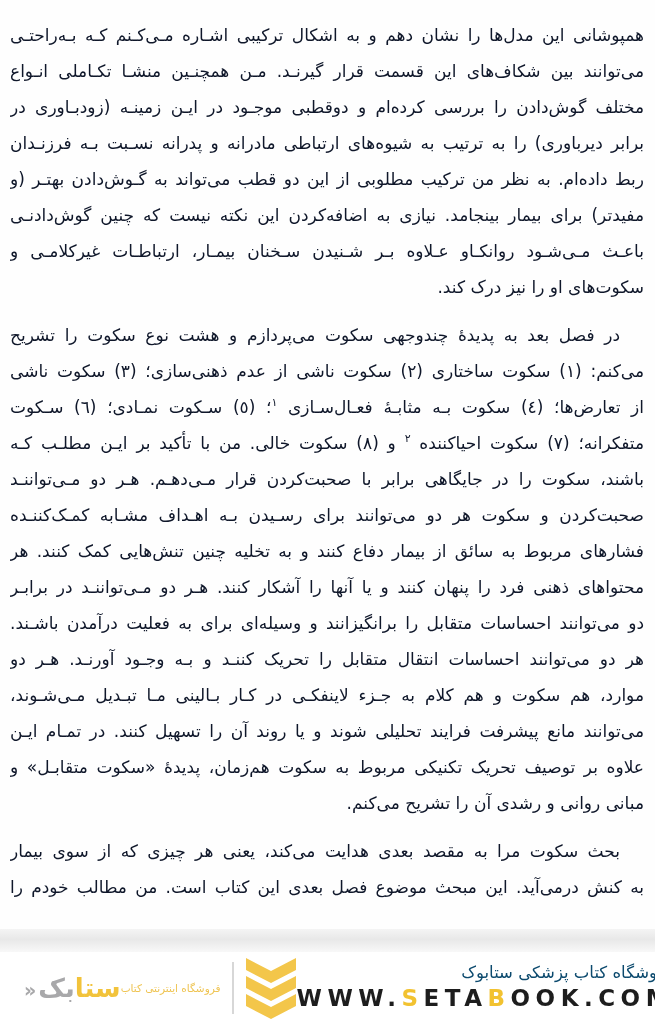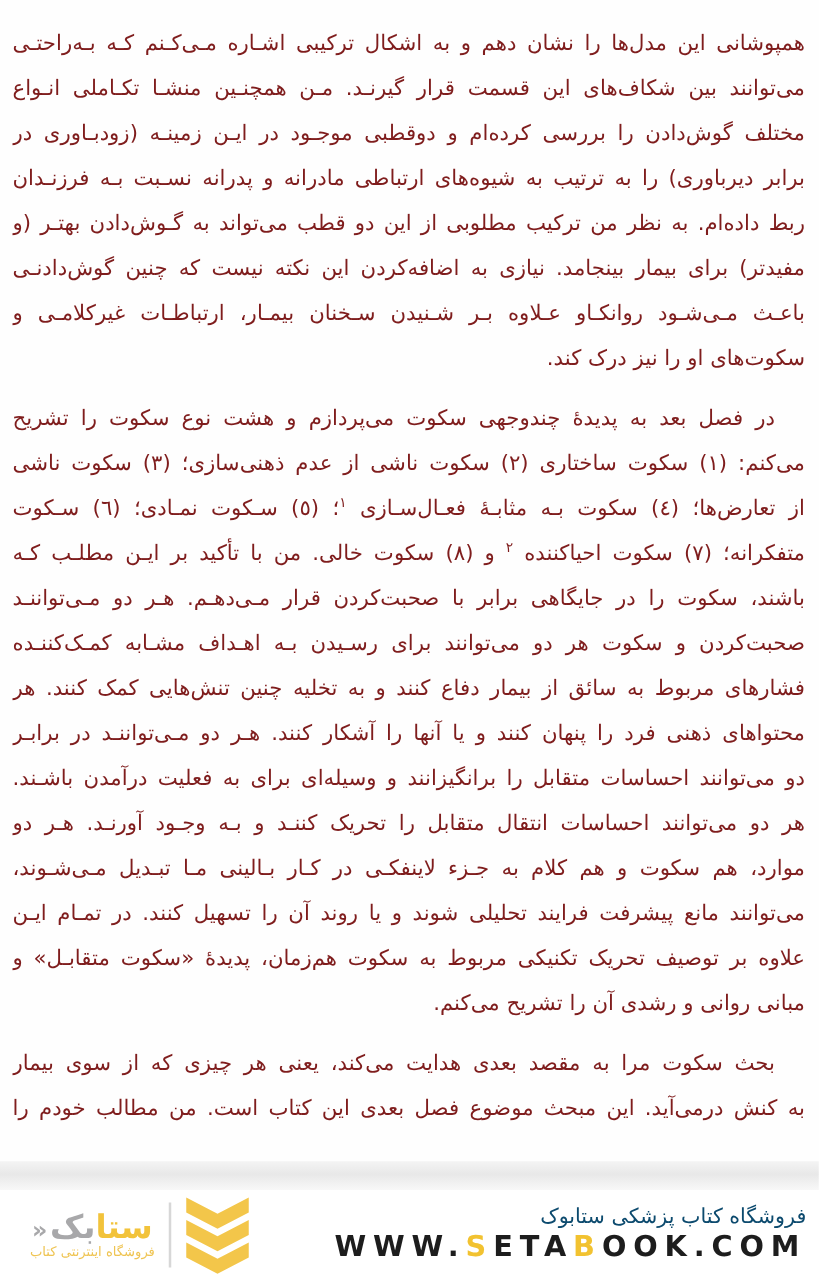--- a/index.html
+++ b/index.html
@@ -12,39 +12,39 @@
   
   .content{
     position:absolute;top:17px;right:11px;left:10px;z-index:2;
     direction:rtl;
   }
   .para{margin:0 0 12px 0;}
   .ln{
     margin:0;height:36px;overflow:hidden;
     font-size:17px;line-height:36px;
     text-align:justify;text-align-last:justify;
-    color:#7f1d1d;
+    color:#0f172a;
   }
   .ln.end{text-align:center;text-align-last:right;}
   .ln.first{text-indent:24px;}
   .ln sup{font-size:11px;line-height:0;vertical-align:super;}
   
   .edge-shadow{
     position:absolute;left:0;right:0;top:929px;height:23px;z-index:1;
     background:linear-gradient(180deg,#f4f4f4 0%,#e8e8e8 45%,#f8f8f8 100%);
   }
   
   .footer{
     position:absolute;left:0;right:0;bottom:0;height:72px;z-index:3;
     background:#ffffff;
     display:flex;align-items:center;justify-content:space-between;
     padding:0 10px 0 24px;box-sizing:border-box;
   }
   .logo{display:flex;align-items:center;gap:11px;}
-  .wordmark-block{display:flex;flex-direction:column;align-items:center;}
+  .wordmark-block{display:flex;flex-direction:row;align-items:center;}
   .wordmark{
     direction:rtl;font-weight:bold;font-size:26px;line-height:1.1;
     letter-spacing:0;white-space:nowrap;
   }
   .wm-yellow{color:#F2C33B;}
   .wm-gray{color:#A8A8AA;}
   .wm-guillemet{color:#A8A8AA;font-size:19px;margin-right:2px;}
   .tagline{
     direction:rtl;font-size:10.5px;color:#EFC452;margin-top:0;white-space:nowrap;
   }

